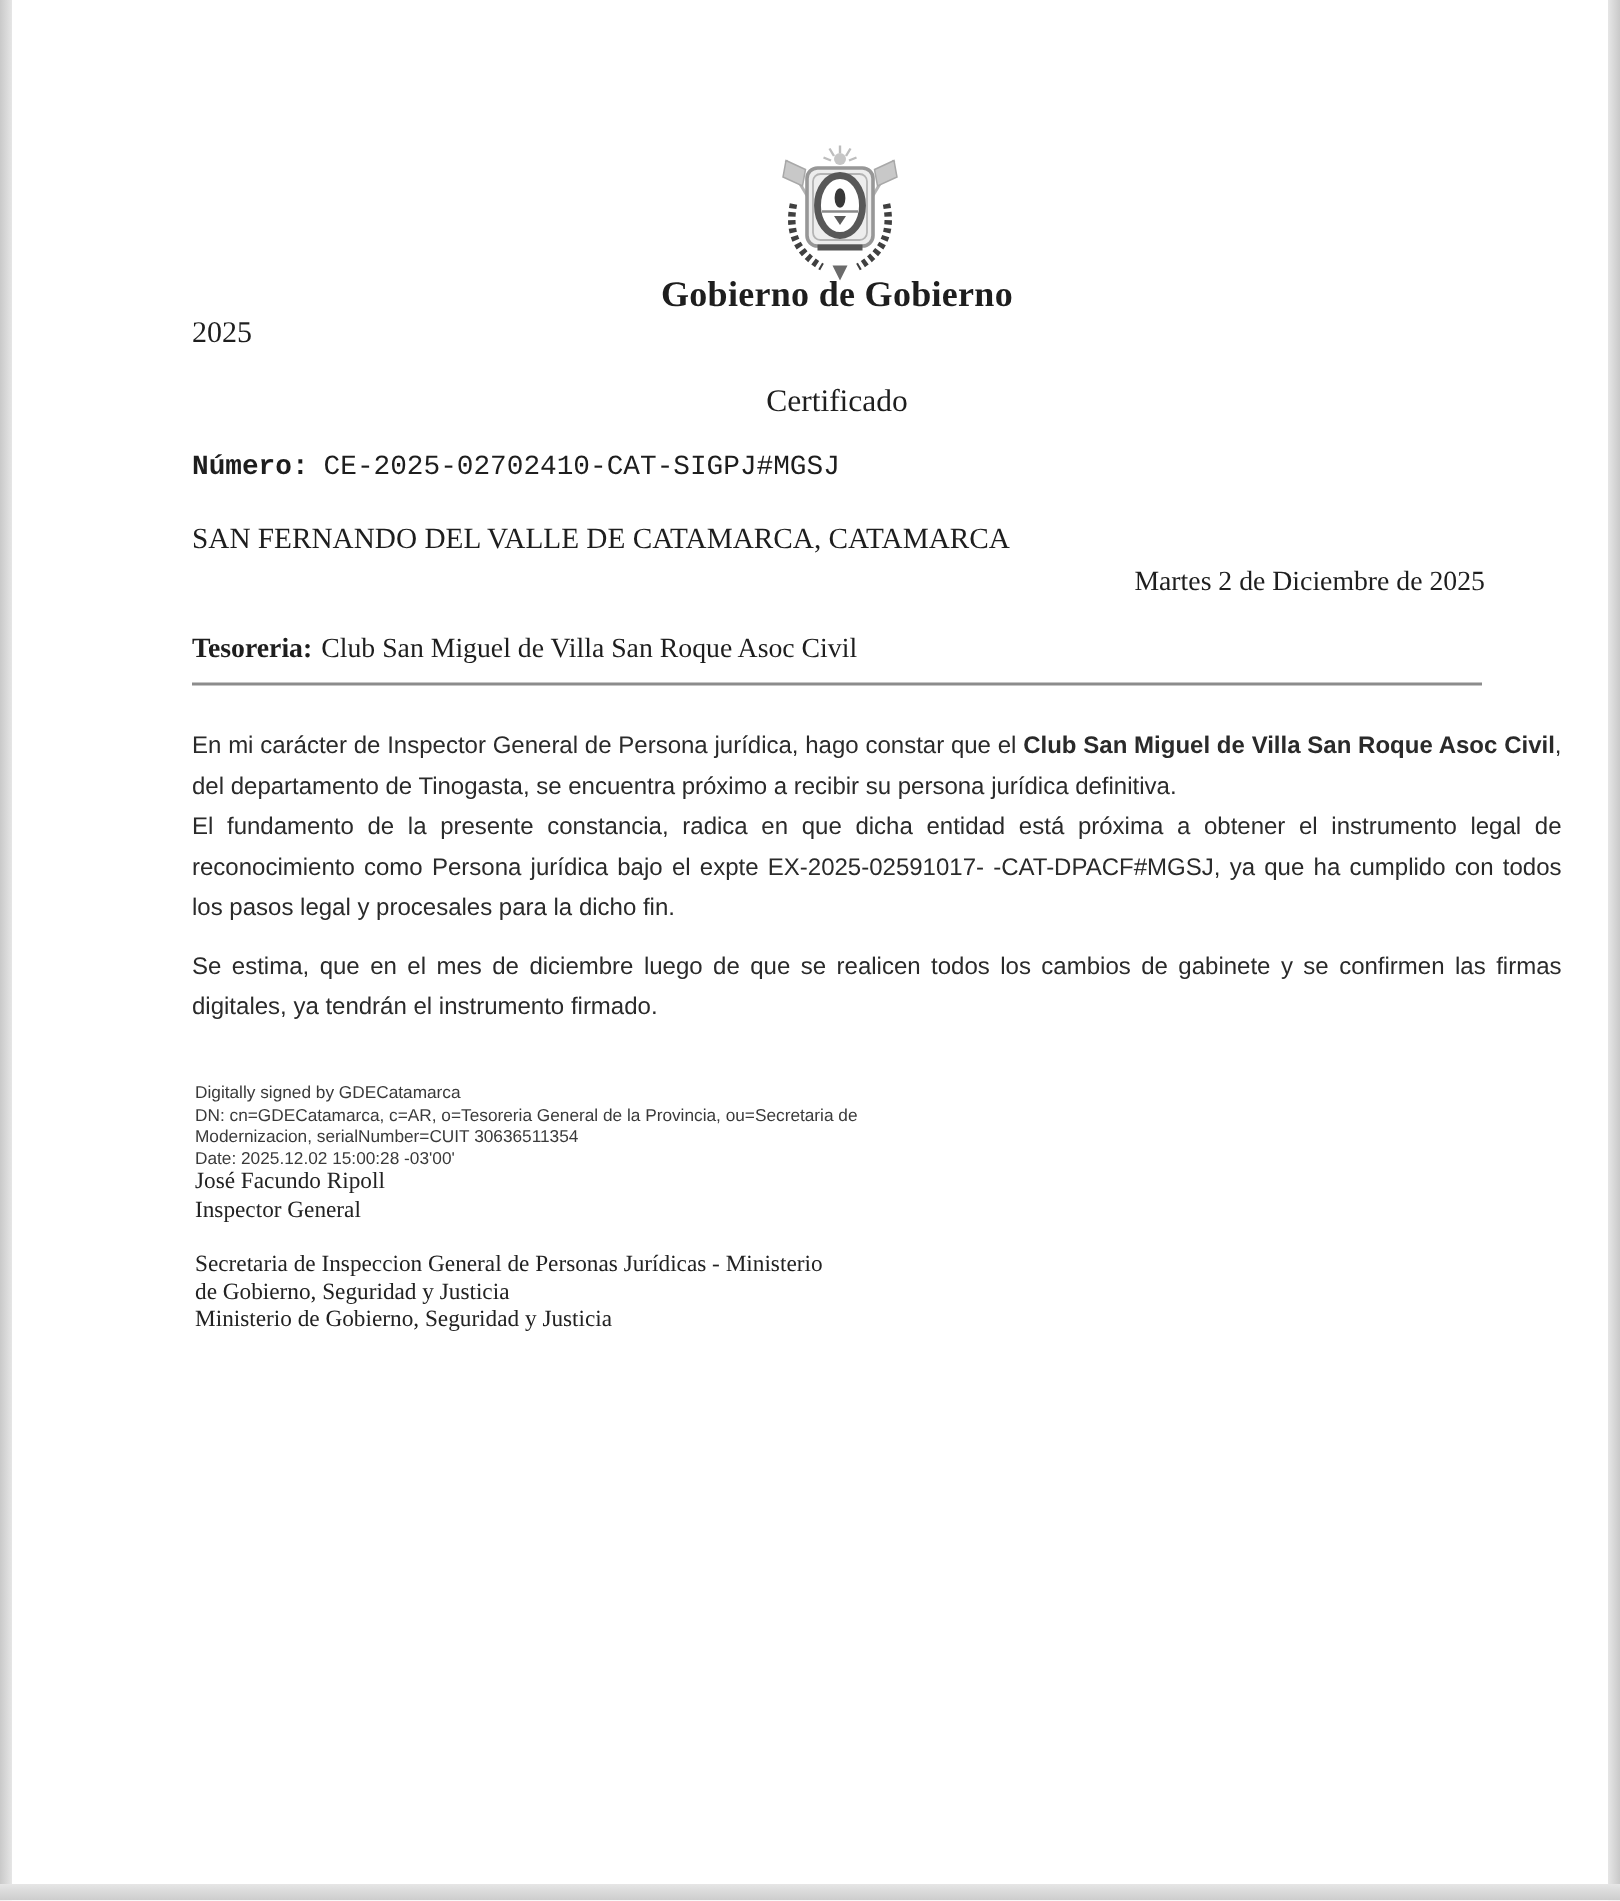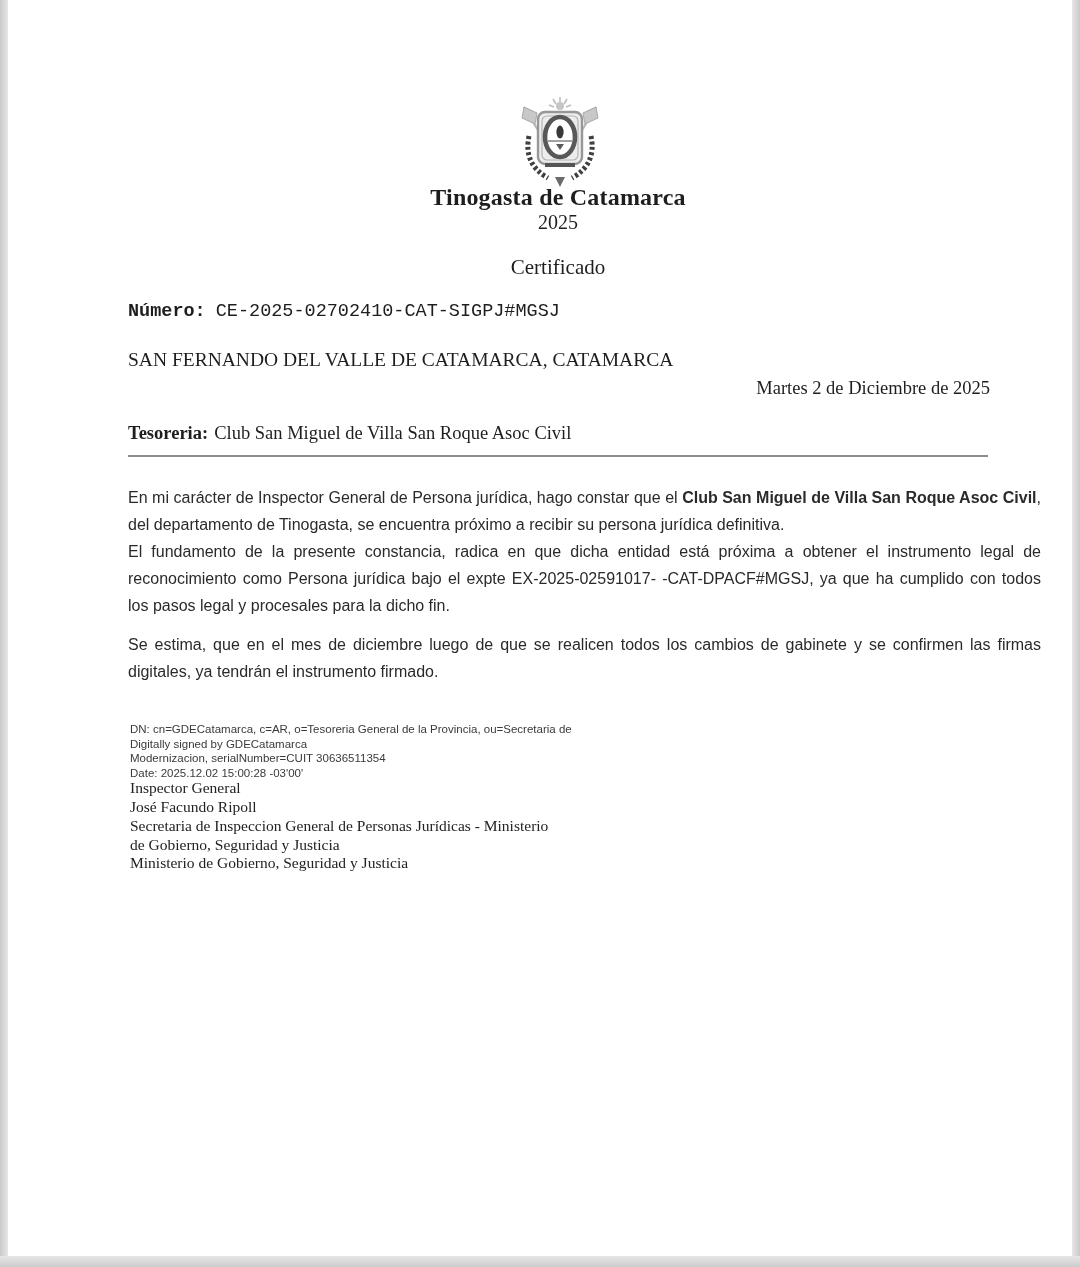--- a/index.html
+++ b/index.html
@@ -5,41 +5,41 @@
   html,body{margin:0;padding:0;background:#ffffff;}
   .page{position:relative;width:1080px;height:1267px;background:#ffffff;overflow:hidden;
         font-family:"Liberation Serif","DejaVu Serif",serif;color:#1e1e1e;}
   .edge{position:absolute;background:linear-gradient(to right,#c9c9c9,#e6e6e6);}
   .edge-left{left:0;top:0;width:8px;height:1267px;}
   .edge-right{left:1072px;top:0;width:8px;height:1267px;background:linear-gradient(to right,#e6e6e6,#c9c9c9);}
   .edge-bottom{left:0;top:1256px;width:1080px;height:11px;background:linear-gradient(to bottom,#e6e6e6,#cccccc);}
   .emblem{position:absolute;left:514px;top:96px;width:92px;height:92px;}
   .org-title{position:absolute;left:128px;top:184px;width:860px;text-align:center;
              font-size:24px;font-weight:bold;letter-spacing:.2px;}
-  .year{position:absolute;left:128px;top:211px;width:860px;text-align:center;font-size:20px;}
+  .year{position:absolute;left:128px;top:211px;width:860px;text-align:left;font-size:20px;}
   .doc-title{position:absolute;left:128px;top:255px;width:860px;text-align:center;
              font-size:21px;font-weight:normal;}
   .numero{position:absolute;left:128px;top:301px;font-size:18.5px;font-family:Liberation Mono, monospace;}
   .numero b{margin-right:10px;}
   .place-line{position:absolute;left:128px;top:349px;width:862px;font-size:19.5px;}
   .date-line{position:absolute;left:128px;top:378px;width:862px;text-align:right;font-size:18.5px;}
   .referencia{position:absolute;left:128px;top:423px;font-size:18.5px;}
   .referencia b{margin-right:6px;}
   .rule{position:absolute;left:128px;top:455px;width:860px;height:0;border-top:2px solid #8c8c8c;}
   .bodytext{position:absolute;left:128px;top:484px;width:913px;
             font-family:"Liberation Sans","DejaVu Sans",sans-serif;
             font-size:16px;line-height:27px;text-align:justify;color:#2a2a2a;}
   .bodytext p{margin:0;}
   .bodytext p.sp{margin-top:12px;}
   .bodytext .ent{font-weight:bold;}
   .stamp{position:absolute;left:130px;top:722px;
          font-family:"Liberation Sans","DejaVu Sans",sans-serif;
          font-size:11.5px;line-height:14.5px;color:#3a3a3a;white-space:nowrap;}
   .signer{position:absolute;left:130px;top:779px;font-size:15.5px;line-height:18.5px;color:#222;}
-  .signer .office{width:432px;margin-top:1px;}
+  .signer .office{width:432px;margin-top:18px;}
 </style>
 </head>
 <body>
 
 <div class="page">
 
   <div class="edge edge-left"></div>
   <div class="edge edge-right"></div>
   <div class="edge-bottom edge"></div>
 
@@ -70,21 +70,21 @@
       <polygon points="41,48 49,48 45,54" fill="#5a5a5a"></polygon>
 
       <path d="M14,40 Q8,68 33,82" fill="none" stroke="#404040" stroke-width="5" stroke-dasharray="3,2.4"></path>
       <path d="M76,40 Q82,68 57,82" fill="none" stroke="#404040" stroke-width="5" stroke-dasharray="3,2.4"></path>
 
       <polygon points="40,81 50,81 45,91" fill="#6b6b6b"></polygon>
       <rect x="30" y="67" width="30" height="4" fill="#555555"></rect>
     </svg>
   </div>
 
-  <div class="org-title">Tinogasta de Catamarca</div>
+  <div class="org-title">Gobierno de Gobierno</div>
   <div class="year">2025</div>
   <div class="doc-title">Certificado</div>
 
   <div class="numero">
     <b>Número:</b><span>CE-2025-02702410-CAT-SIGPJ#MGSJ</span>
   </div>
 
   <div class="place-line">SAN FERNANDO DEL VALLE DE CATAMARCA, CATAMARCA</div>
   <div class="date-line">Martes 2 de Diciembre de 2025</div>
 
@@ -94,26 +94,26 @@
 
   <div class="rule"></div>
 
   <div class="bodytext">
     <p><span>En mi carácter de Inspector General de Persona jurídica, hago constar que el </span><span class="ent">Club San Miguel de Villa San Roque Asoc Civil</span><span>, del departamento de Tinogasta, se encuentra próximo a recibir su persona jurídica definitiva.</span></p>
     <p>El fundamento de la presente constancia, radica en que dicha entidad está próxima a obtener el instrumento legal de reconocimiento como Persona jurídica bajo el expte EX-2025-02591017- -CAT-DPACF#MGSJ, ya que ha cumplido con todos los pasos legal y procesales para la dicho fin.</p>
     <p class="sp">Se estima, que en el mes de diciembre luego de que se realicen todos los cambios de gabinete y se confirmen las firmas digitales, ya tendrán el instrumento firmado.</p>
   </div>
 
   <div class="stamp">
+    <div>Digitally signed by GDECatamarca</div>
     <div>DN: cn=GDECatamarca, c=AR, o=Tesoreria General de la Provincia, ou=Secretaria de</div>
-    <div>Digitally signed by GDECatamarca</div>
     <div>Modernizacion, serialNumber=CUIT 30636511354</div>
     <div>Date: 2025.12.02 15:00:28 -03'00'</div>
   </div>
 
   <div class="signer">
+    <div>José Facundo Ripoll</div>
     <div>Inspector General</div>
-    <div>José Facundo Ripoll</div>
     <div class="office">Secretaria de Inspeccion General de Personas Jurídicas - Ministerio de Gobierno, Seguridad y Justicia</div>
     <div>Ministerio de Gobierno, Seguridad y Justicia</div>
   </div>
 
 </div>
 
 </body></html>

